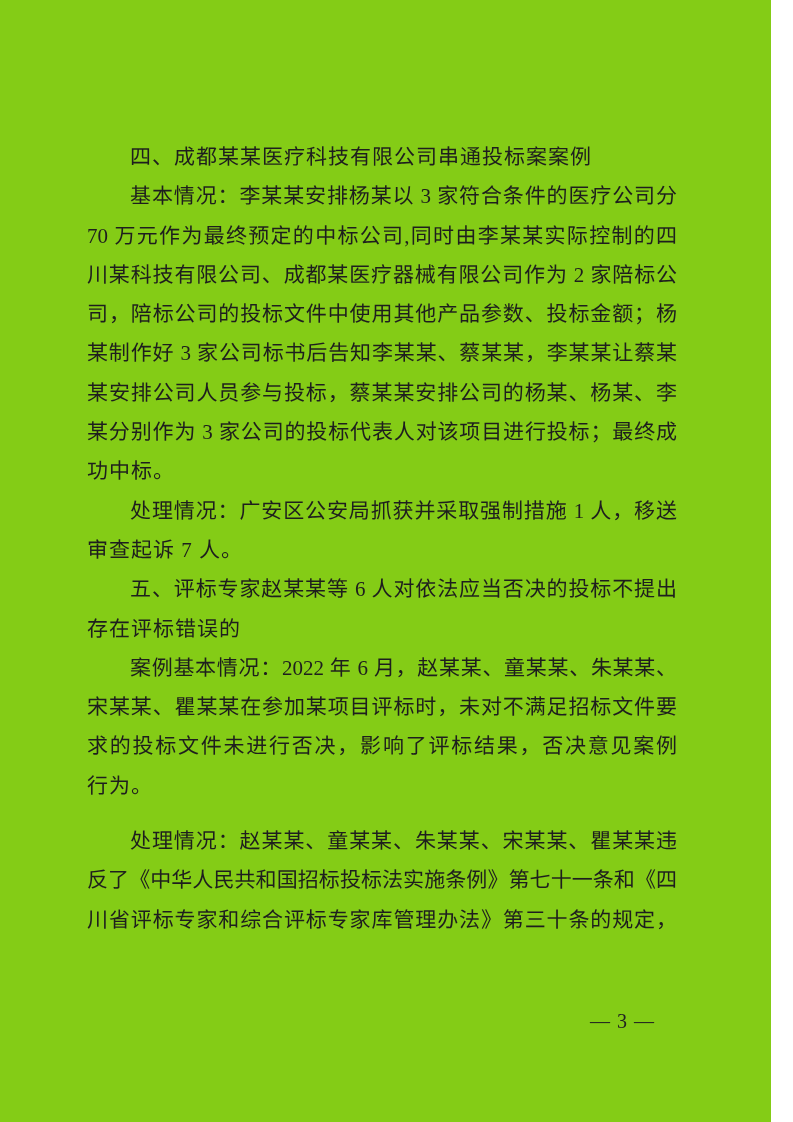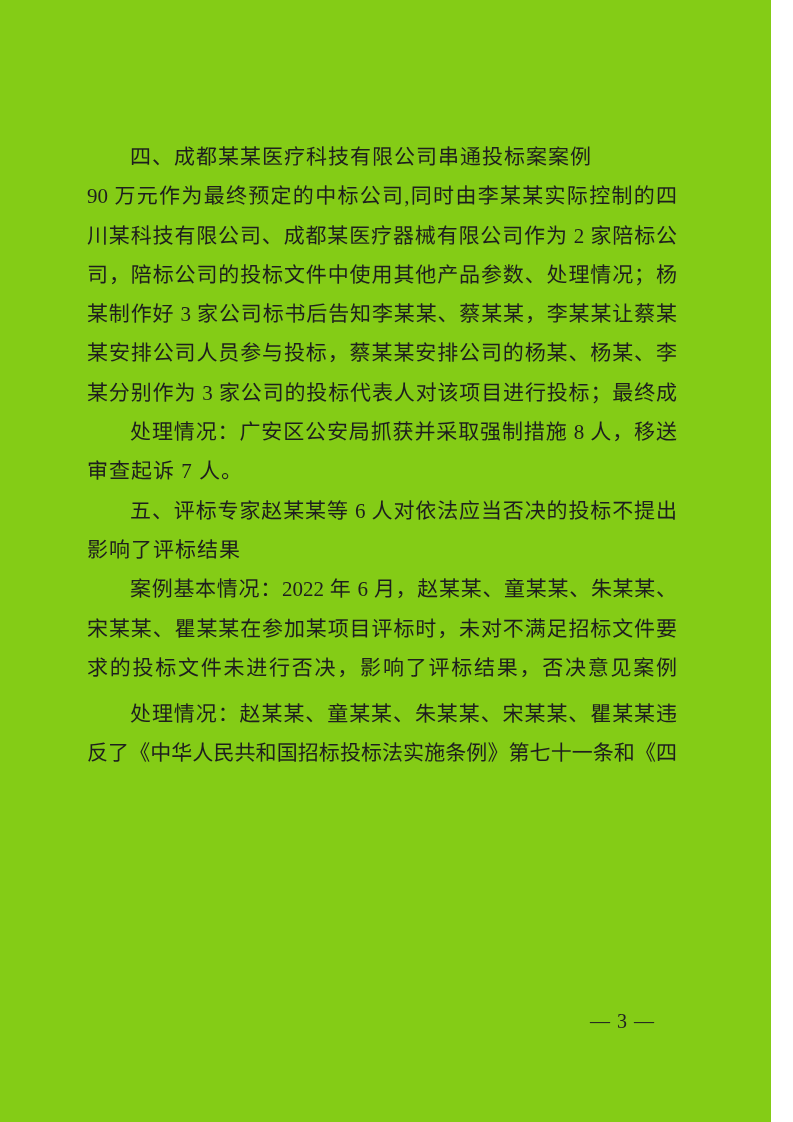--- a/index.html
+++ b/index.html
@@ -59,31 +59,35 @@
     background: linear-gradient(to bottom, #e2e2e2, #cfcfcf 30%, #d6d6d6 70%, #e4e4e4);
     opacity: 0.85;
   }
 </style>
 </head>
 <body>
 
 <div class="page">
   <div class="doc-body">
       <div class="line indent">四、成都某某医疗科技有限公司串通投标案案例</div>
-      <div class="line justify">90 万元作为最终预定的中标公司,同时由李某某实际控制的四</div>
+      <div class="line justify indent">基本情况：李某某安排杨某以 3 家符合条件的医疗公司分</div>
+      <div class="line justify">70 万元作为最终预定的中标公司,同时由李某某实际控制的四</div>
       <div class="line justify">川某科技有限公司、成都某医疗器械有限公司作为 2 家陪标公</div>
-      <div class="line justify">司，陪标公司的投标文件中使用其他产品参数、处理情况；杨</div>
+      <div class="line justify">司，陪标公司的投标文件中使用其他产品参数、投标金额；杨</div>
       <div class="line justify">某制作好 3 家公司标书后告知李某某、蔡某某，李某某让蔡某</div>
       <div class="line justify">某安排公司人员参与投标，蔡某某安排公司的杨某、杨某、李</div>
       <div class="line justify">某分别作为 3 家公司的投标代表人对该项目进行投标；最终成</div>
-      <div class="line justify indent">处理情况：广安区公安局抓获并采取强制措施 8 人，移送</div>
+      <div class="line">功中标。</div>
+      <div class="line justify indent">处理情况：广安区公安局抓获并采取强制措施 1 人，移送</div>
       <div class="line">审查起诉 7 人。</div>
       <div class="line justify indent">五、评标专家赵某某等 6 人对依法应当否决的投标不提出</div>
-      <div class="line">影响了评标结果</div>
+      <div class="line">存在评标错误的</div>
       <div class="line justify indent">案例基本情况：2022 年 6 月，赵某某、童某某、朱某某、</div>
       <div class="line justify">宋某某、瞿某某在参加某项目评标时，未对不满足招标文件要</div>
       <div class="line justify">求的投标文件未进行否决，影响了评标结果，否决意见案例</div>
-      <div class="line justify indent" style="margin-top: 7px;">处理情况：赵某某、童某某、朱某某、宋某某、瞿某某违</div>
+      <div class="line">行为。</div>
+      <div class="line justify indent" style="margin-top: 16px;">处理情况：赵某某、童某某、朱某某、宋某某、瞿某某违</div>
       <div class="line justify">反了《中华人民共和国招标投标法实施条例》第七十一条和《四</div>
+      <div class="line justify">川省评标专家和综合评标专家库管理办法》第三十条的规定，</div>
     </div>
   <div class="page-number">— 3 —</div>
   <div class="scan-edge-line"></div>
 </div>
 
 </body></html>

